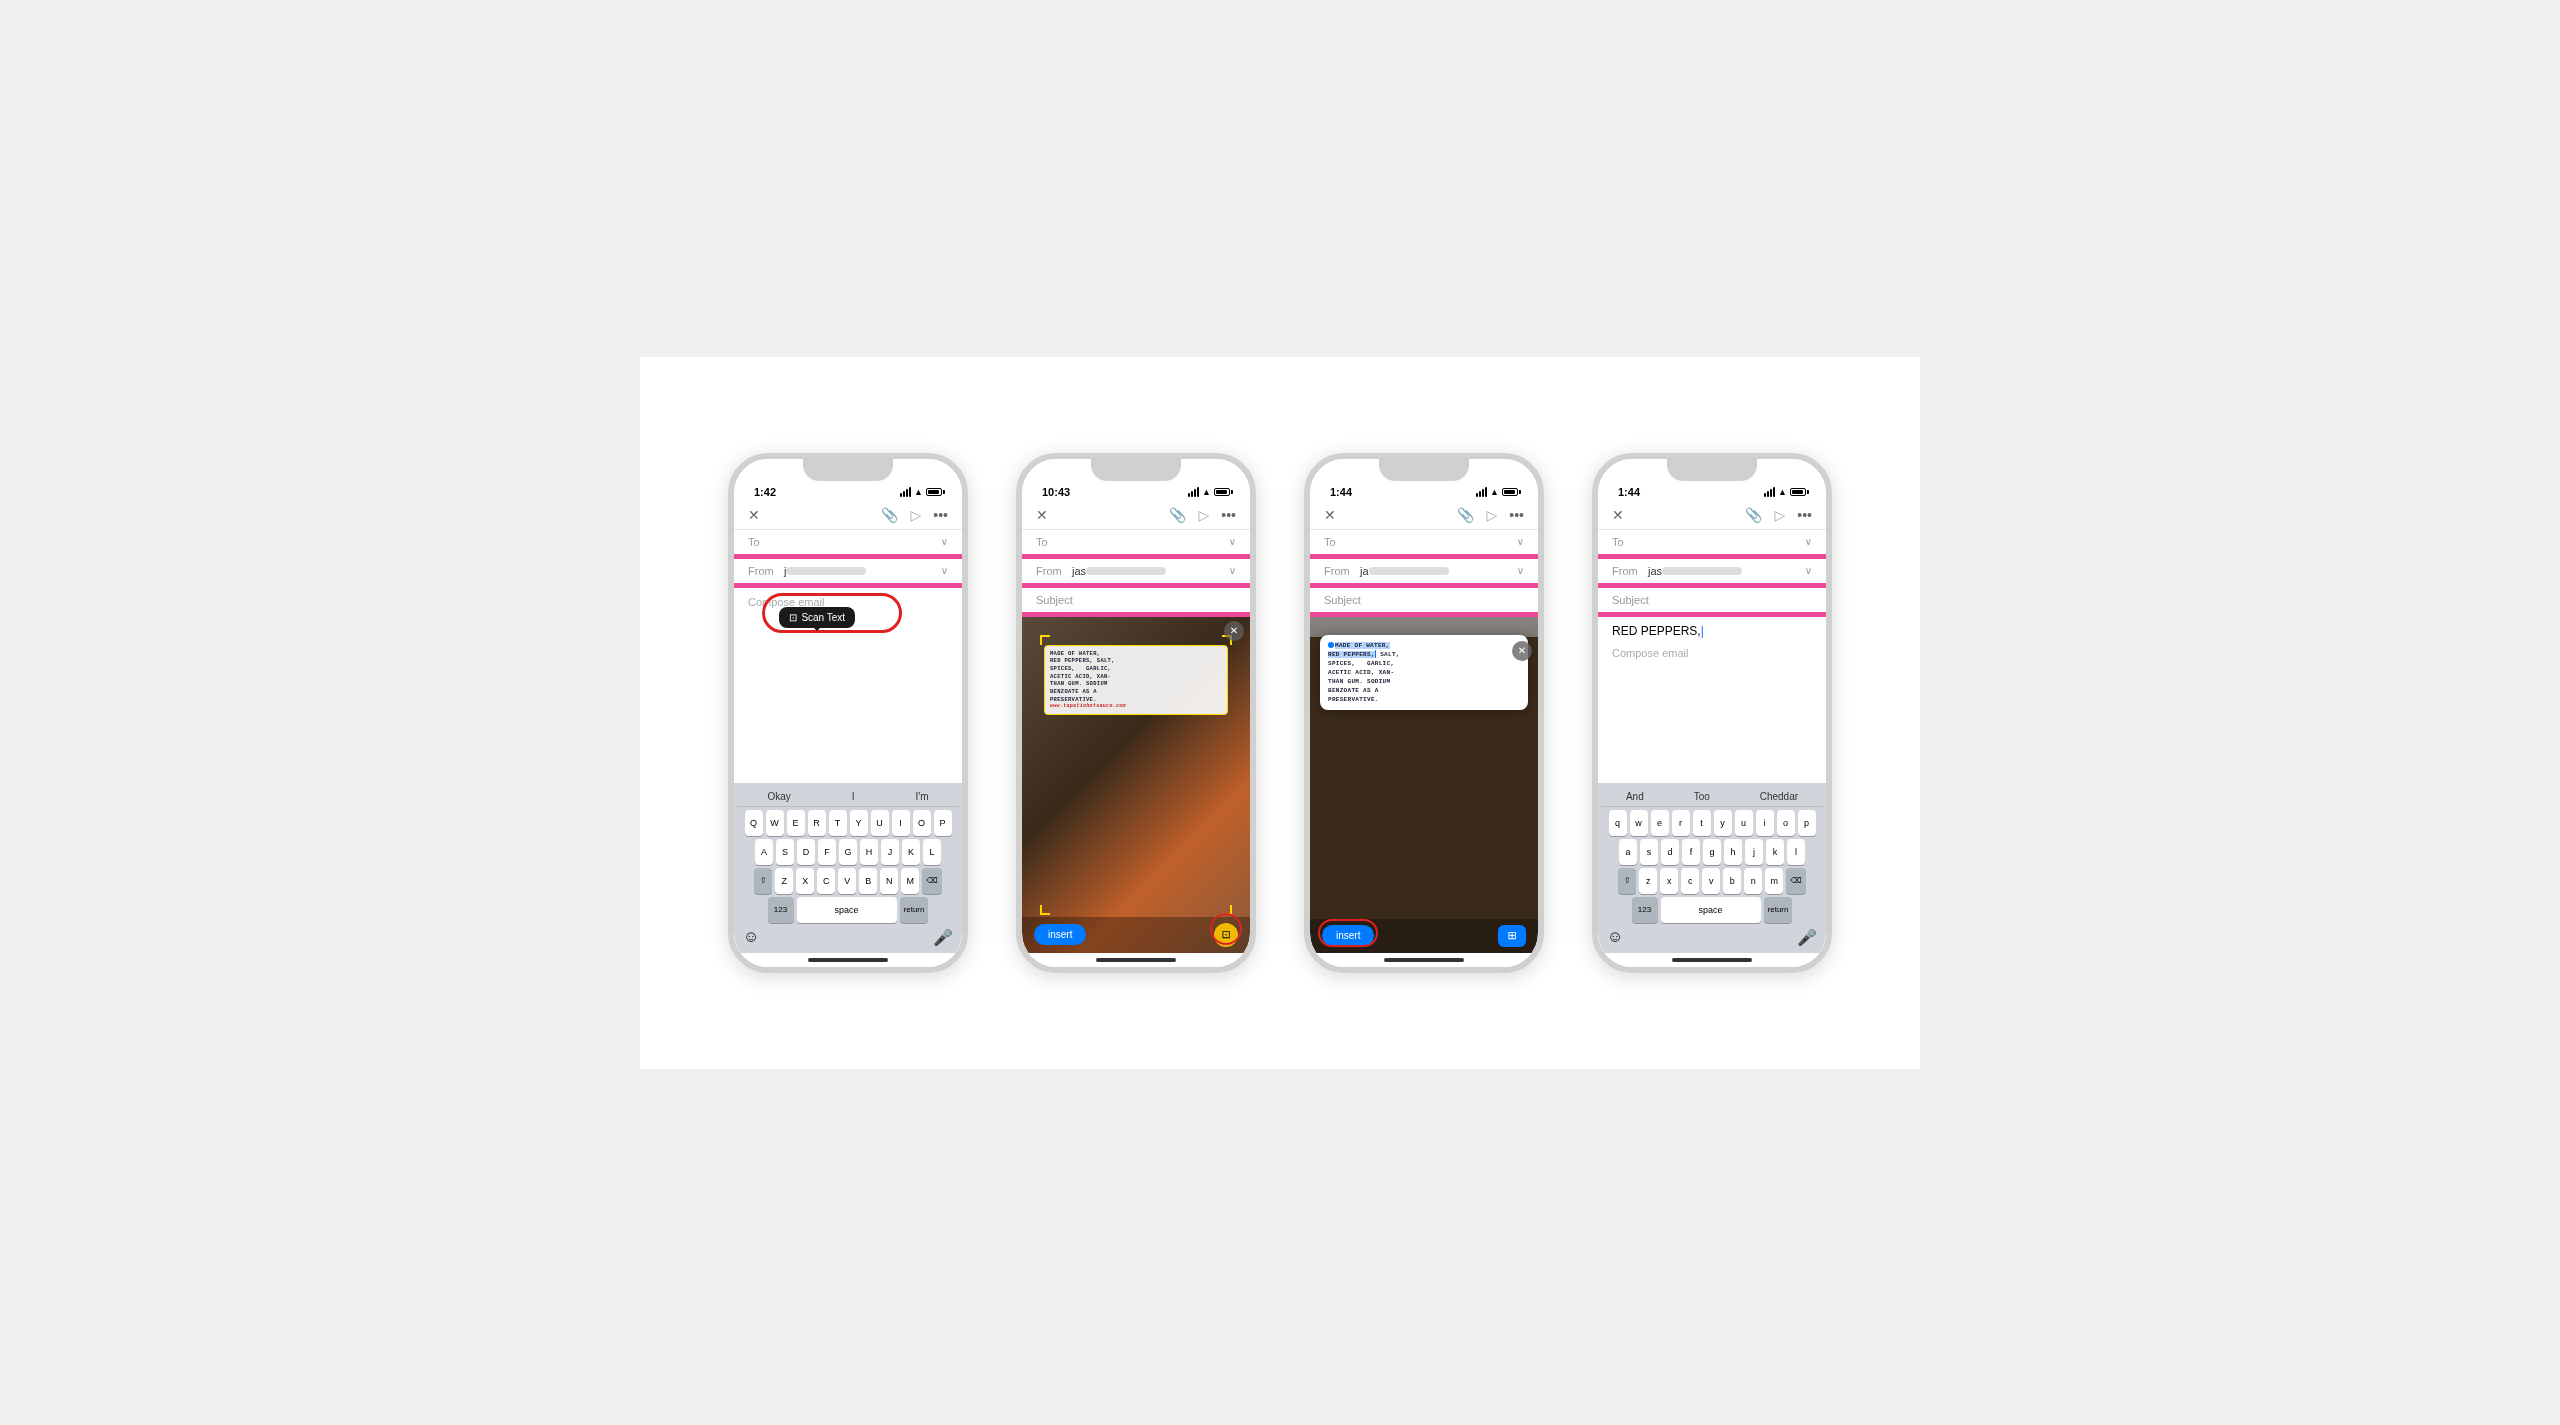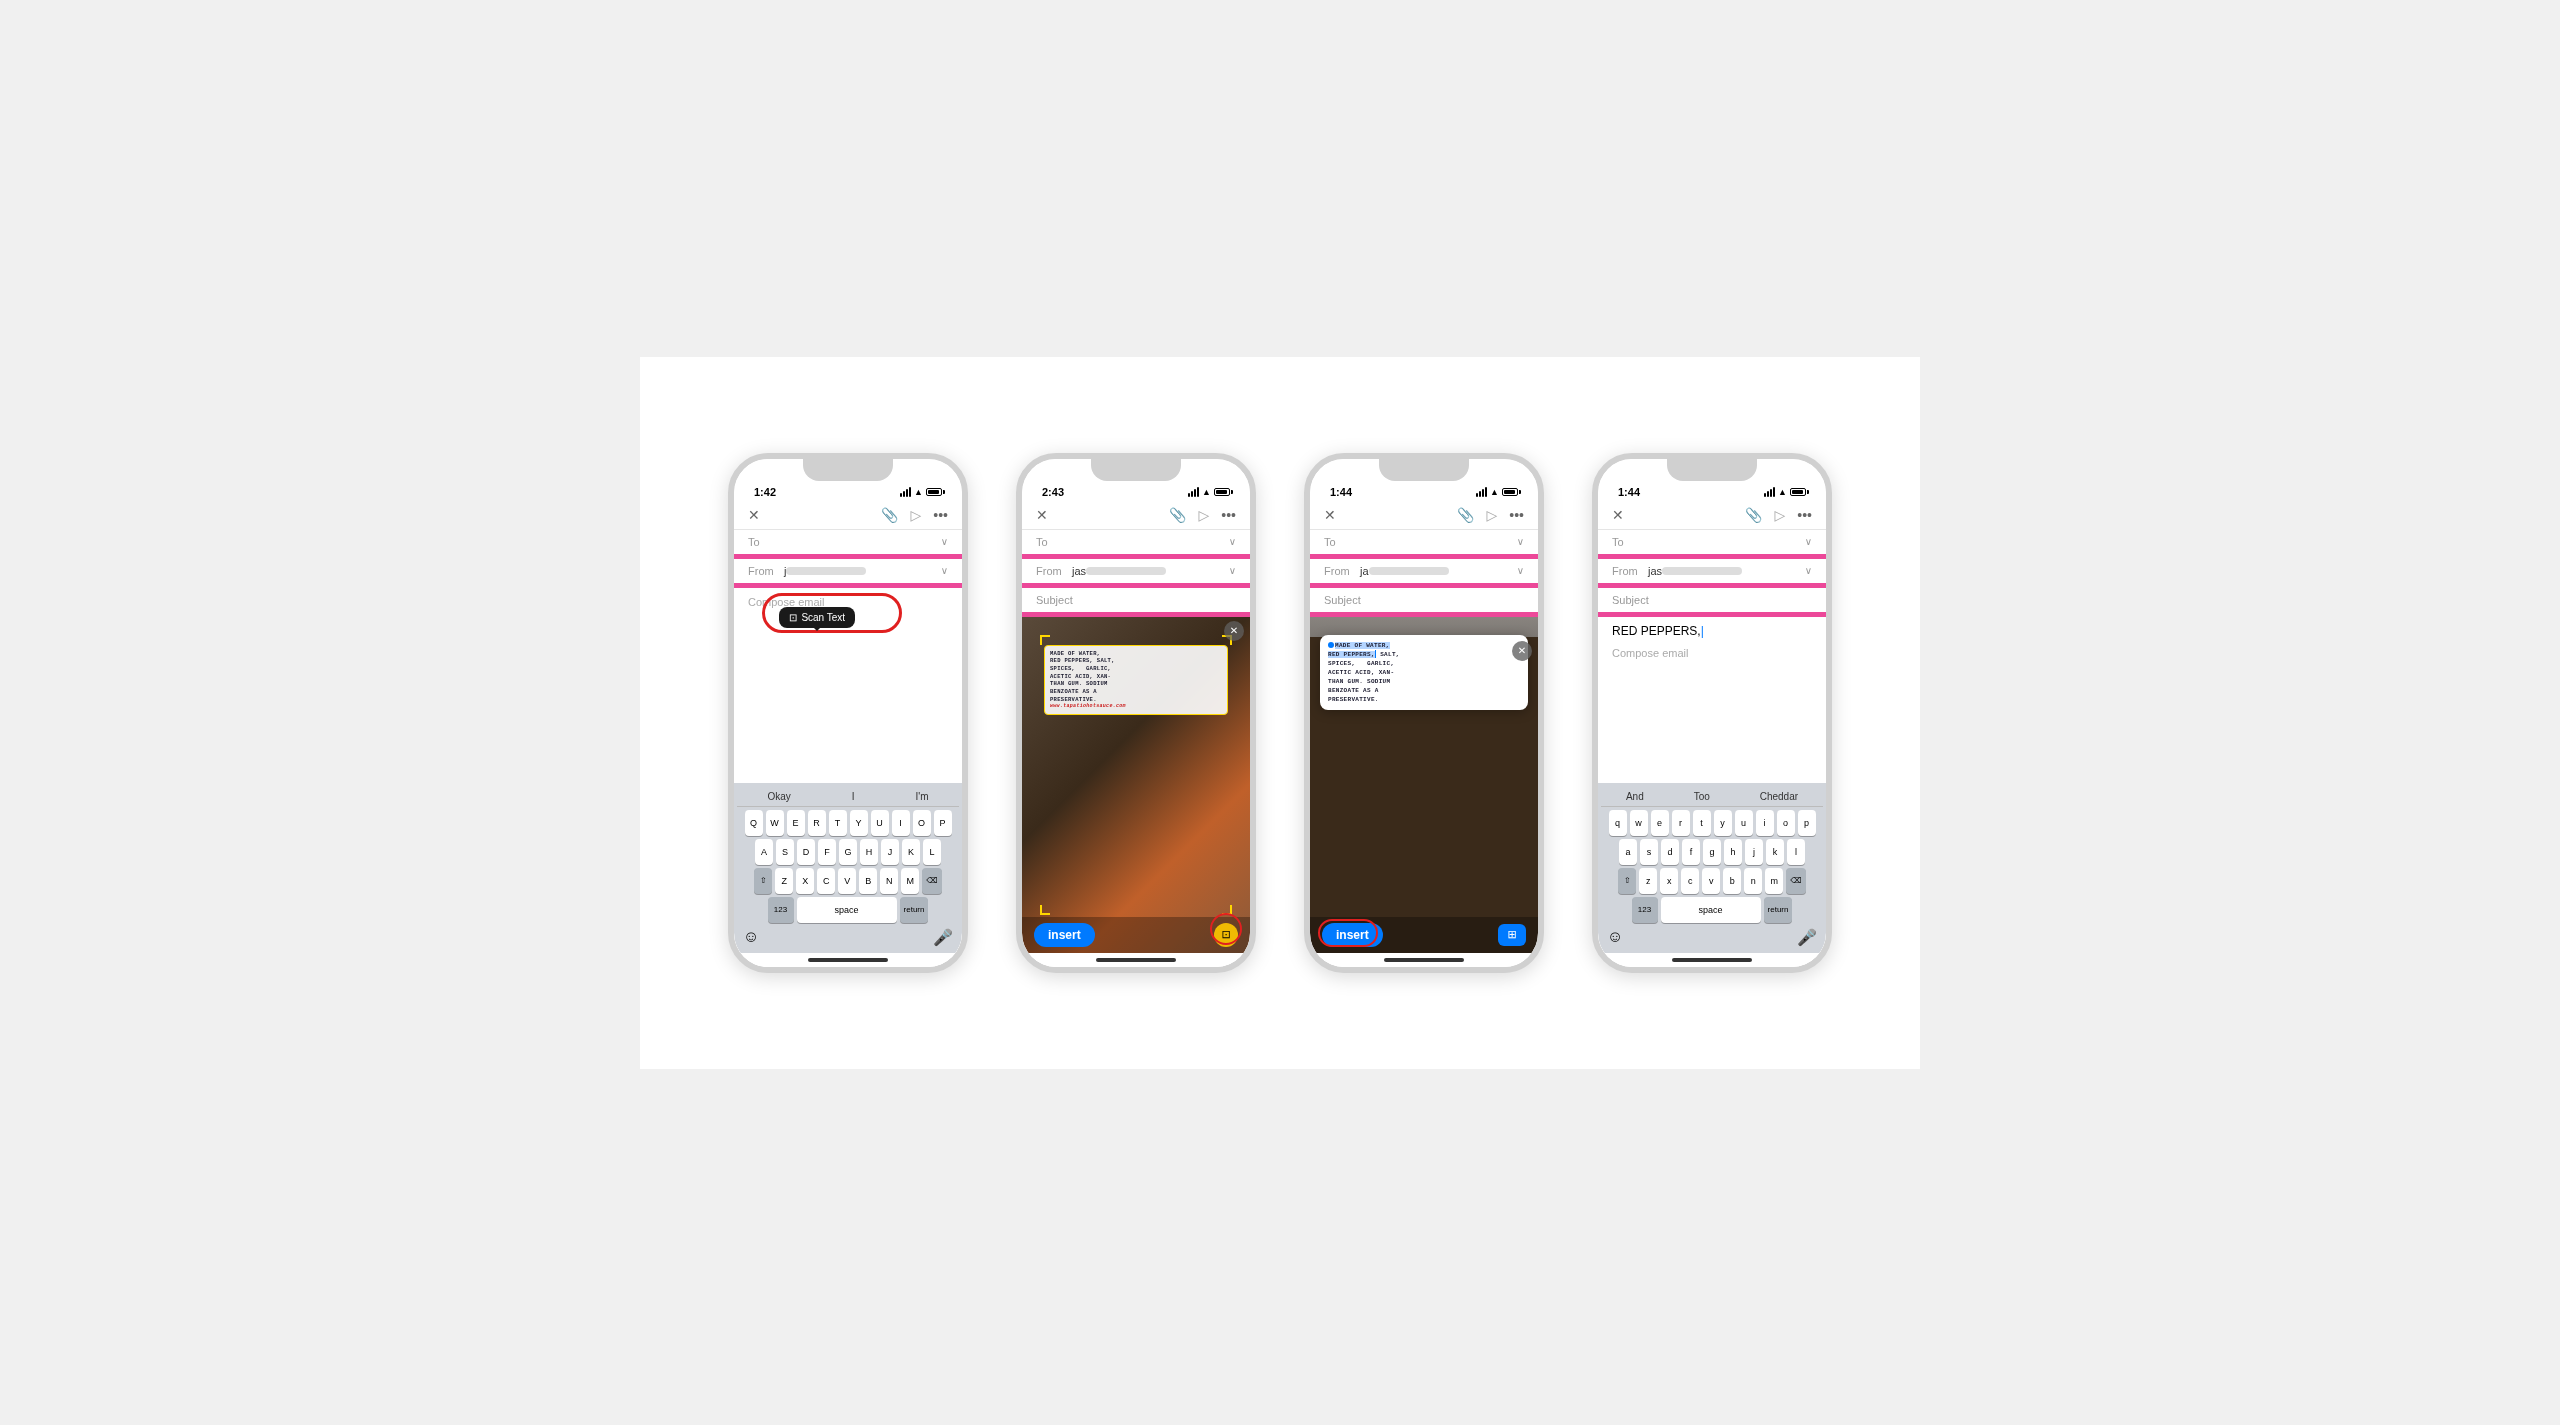--- a/index.html
+++ b/index.html
@@ -298,22 +298,22 @@
       align-items: center;
       padding: 6px 12px;
       background: rgba(0,0,0,0.3);
     }
     .insert-btn {
       background: #007AFF;
       color: white;
       border: none;
       border-radius: 14px;
       padding: 5px 14px;
-      font-size: 12px;
-      font-weight: 700;
+      font-size: 10px;
+      font-weight: 400;
     }
     .camera-scan-btn {
       width: 24px; height: 24px;
       background: rgba(255,255,255,0.15);
       border-radius: 50%;
       display: flex;
       align-items: center;
       justify-content: center;
       font-size: 12px;
     }
@@ -486,21 +486,21 @@
       </div>
 
       <div style="position:absolute; top:134px; left:28px; width:140px; height:40px; border:3px solid #e02020; border-radius:24px; pointer-events:none;"></div>
     </div>
   </div>
 
   <div class="phone-wrapper">
     <div class="phone">
       <div class="phone-inner">
         <div class="status-bar">
-          <span class="status-time">2:43</span>
+          <span class="status-time">10:43</span>
           <div class="status-icons">
             <div class="signal-bar">
               <span style="height:4px"></span>
                 <span style="height:6px"></span>
                 <span style="height:8px"></span>
                 <span style="height:10px"></span>
             </div>
             <span class="wifi-icon">▲</span>
             <div class="battery-icon">
                 <div class="battery-fill"></div>

